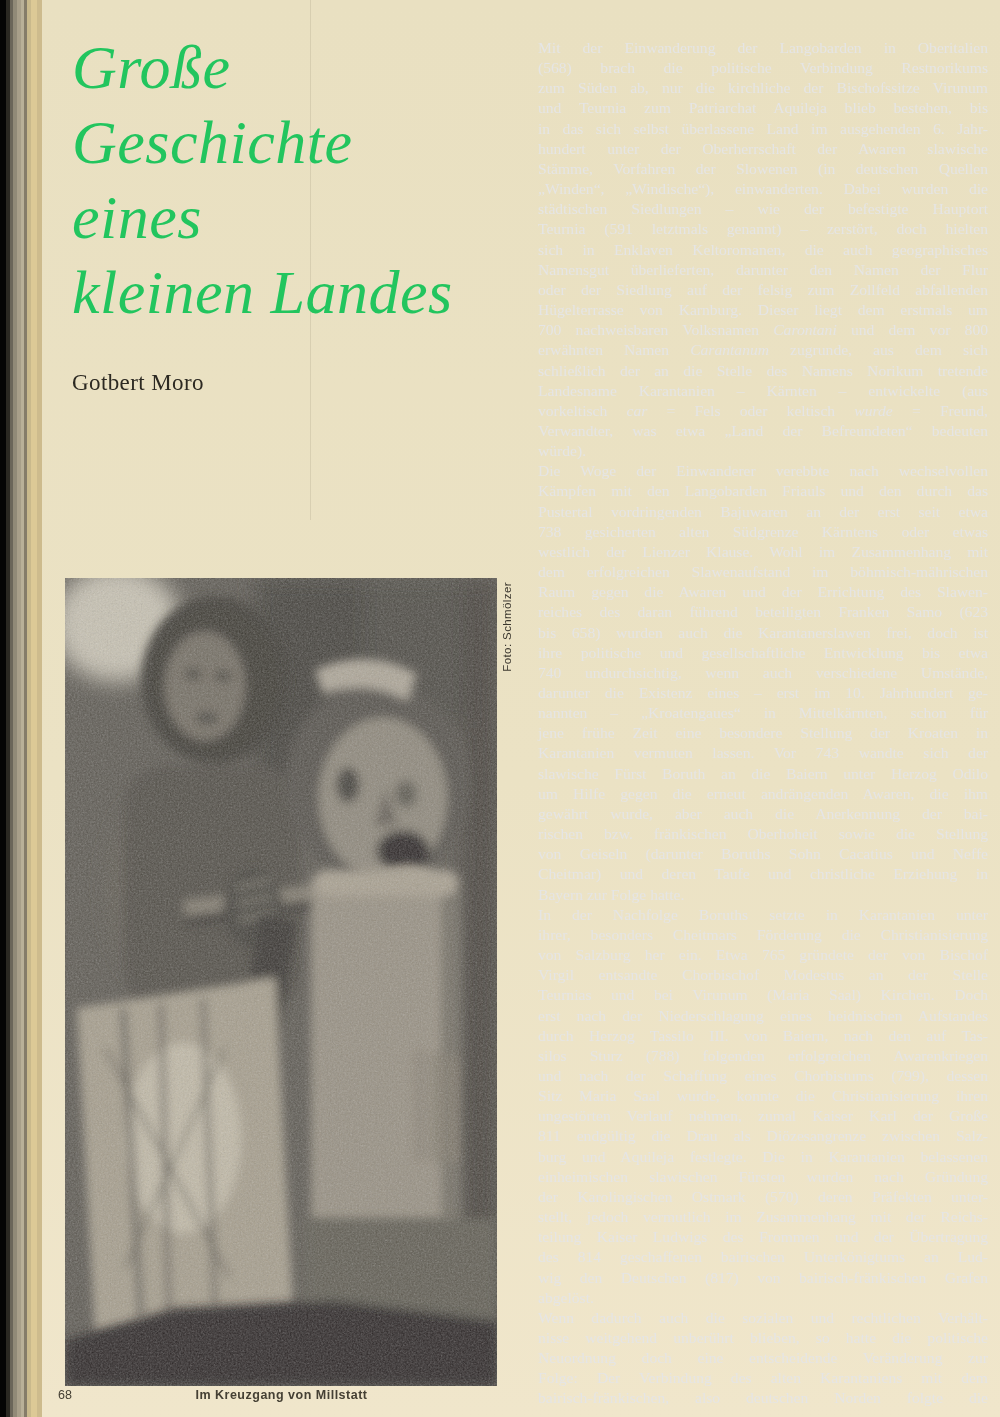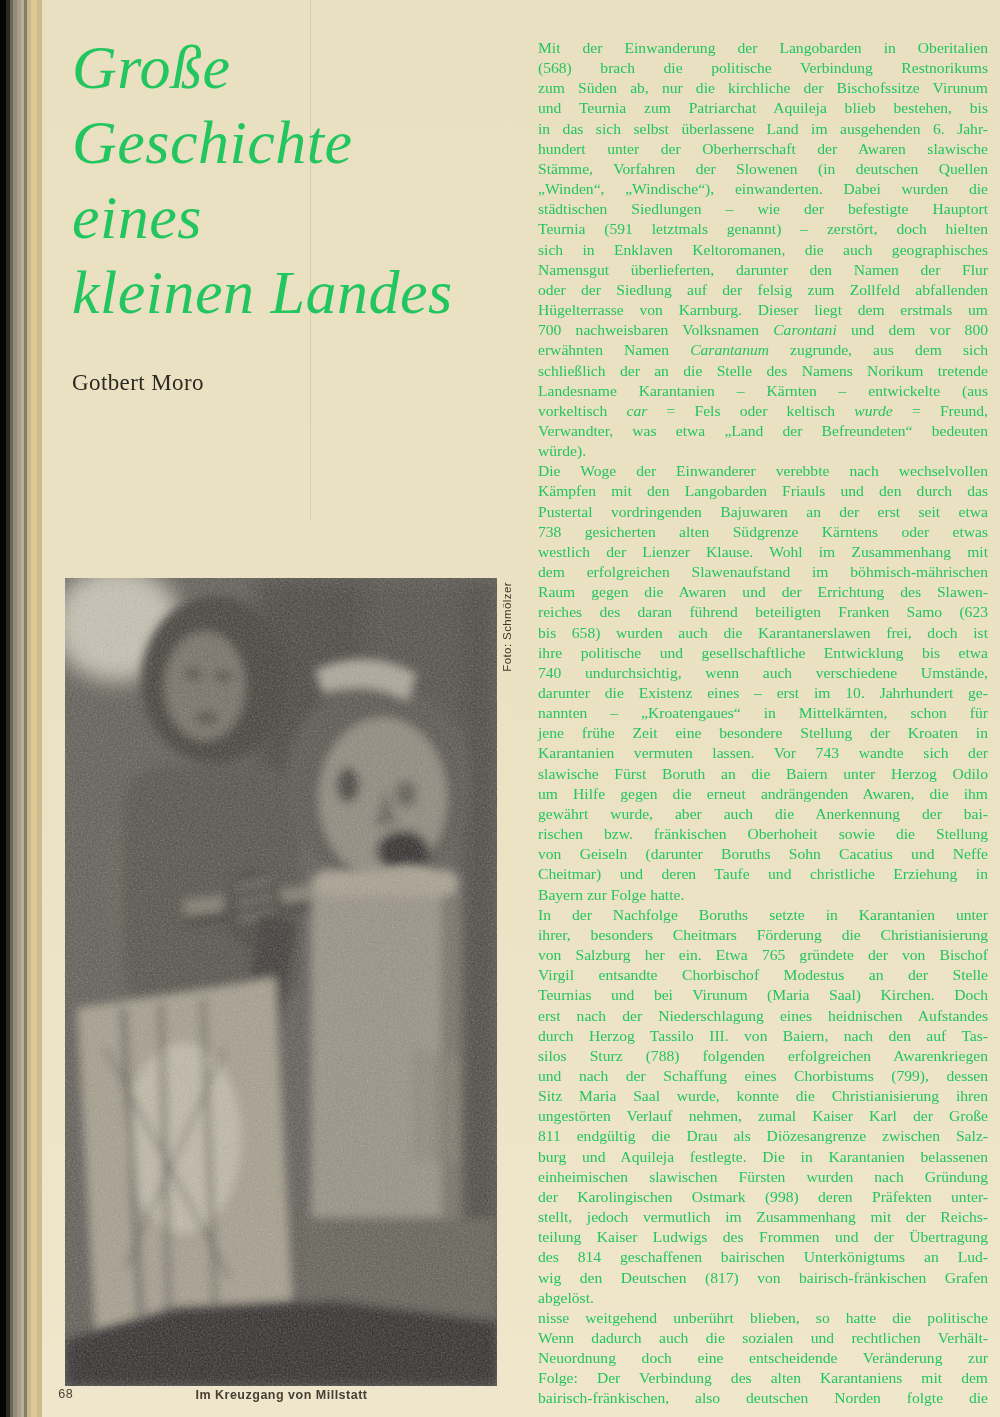--- a/index.html
+++ b/index.html
@@ -46,31 +46,31 @@
     margin:0;padding:0;overflow:hidden;background:#56524a;
   }
   .credit{
     position:absolute;left:501px;top:582px;
     writing-mode:vertical-rl;transform:rotate(180deg);
     font-family:"Liberation Sans","DejaVu Sans",sans-serif;
     font-size:11.5px;color:#3c382f;letter-spacing:0.4px;
   }
   .pageno{
     position:absolute;left:58px;top:1388px;
-    font-family:Liberation Mono, monospace;
+    font-family:Liberation Sans, sans-serif;
     font-size:12.5px;color:#454034;
   }
   .caption{
     position:absolute;left:65px;top:1388px;width:433px;text-align:center;
     font-family:"Liberation Sans","DejaVu Sans",sans-serif;
     font-size:12.5px;font-weight:700;color:#454034;letter-spacing:0.5px;
   }
   .column{
     position:absolute;left:538px;top:38px;width:450px;
-    font-size:15.6px;line-height:20.15px;color:#22c55e;
+    font-size:15.6px;line-height:20.15px;color:#e5e5e5;
   }
   .tline{text-align:justify;text-align-last:justify;white-space:normal;}
   .tline.flush{text-align-last:left;font-family:Liberation Serif, serif;}
   .tline i{font-style:italic;}
 </style>
 </head>
 <body>
 
 <div class="page-root">
 
@@ -228,28 +228,28 @@
       <div class="tline">Teurnias und bei Virunum (Maria Saal) Kirchen. Doch</div>
       <div class="tline">erst nach der Niederschlagung eines heidnischen Aufstandes</div>
       <div class="tline">durch Herzog Tassilo III. von Baiern, nach den auf Tas-</div>
       <div class="tline">silos Sturz (788) folgenden erfolgreichen Awarenkriegen</div>
       <div class="tline">und nach der Schaffung eines Chorbistums (799), dessen</div>
       <div class="tline">Sitz Maria Saal wurde, konnte die Christianisierung ihren</div>
       <div class="tline">ungestörten Verlauf nehmen, zumal Kaiser Karl der Große</div>
       <div class="tline">811 endgültig die Drau als Diözesangrenze zwischen Salz-</div>
       <div class="tline">burg und Aquileja festlegte. Die in Karantanien belassenen</div>
       <div class="tline">einheimischen slawischen Fürsten wurden nach Gründung</div>
-      <div class="tline">der Karolingischen Ostmark (998) deren Präfekten unter-</div>
+      <div class="tline">der Karolingischen Ostmark (570) deren Präfekten unter-</div>
       <div class="tline">stellt, jedoch vermutlich im Zusammenhang mit der Reichs-</div>
       <div class="tline">teilung Kaiser Ludwigs des Frommen und der Übertragung</div>
       <div class="tline">des 814 geschaffenen bairischen Unterkönigtums an Lud-</div>
       <div class="tline">wig den Deutschen (817) von bairisch-fränkischen Grafen</div>
       <div class="tline flush">abgelöst.</div>
+      <div class="tline">Wenn dadurch auch die sozialen und rechtlichen Verhält-</div>
       <div class="tline">nisse weitgehend unberührt blieben, so hatte die politische</div>
-      <div class="tline">Wenn dadurch auch die sozialen und rechtlichen Verhält-</div>
       <div class="tline">Neuordnung doch eine entscheidende Veränderung zur</div>
       <div class="tline">Folge: Der Verbindung des alten Karantaniens mit dem</div>
       <div class="tline">bairisch-fränkischen, also deutschen Norden folgte die</div>
     </div>
 
   <div class="pageno">68</div>
   <div class="caption">Im Kreuzgang von Millstatt</div>
 
 </div>
 

